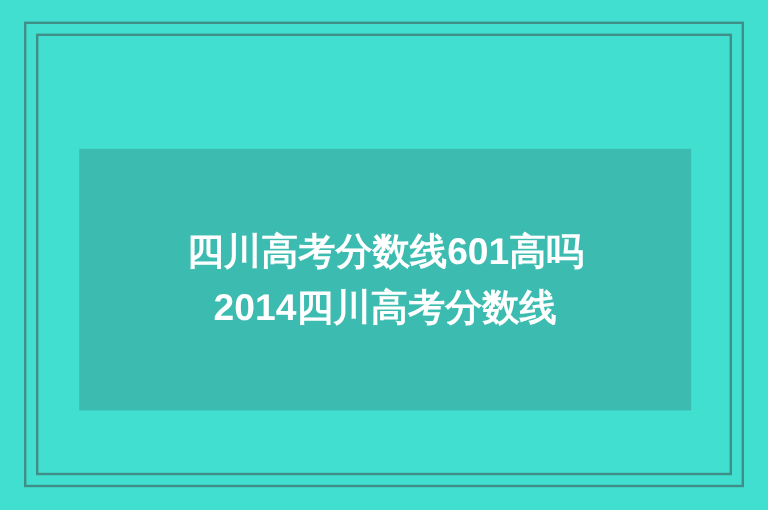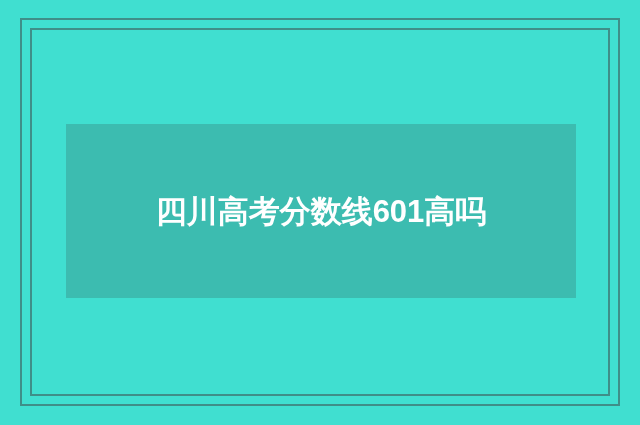--- a/index.html
+++ b/index.html
@@ -44,21 +44,21 @@
     box-sizing: border-box;
     pointer-events: none;
   }
 
   
   #panel {
     position: absolute;
     left: 66px;
     top: 124px;
     width: 510px;
-    height: 174px;
+    height: 218px;
     background: #3cbcb0;
     display: flex;
     flex-direction: column;
     align-items: center;
     justify-content: center;
     box-sizing: border-box;
   }
 
   .headline {
     color: #ffffff;
@@ -73,15 +73,16 @@
 </head>
 <body>
 
 <div id="poster">
 
   <div id="frame-outer"></div>
   <div id="frame-inner"></div>
 
   <div id="panel">
     <div class="headline">四川高考分数线601高吗</div>
+    <div class="headline">2014四川高考分数线</div>
   </div>
 
 </div>
 
 </body></html>

